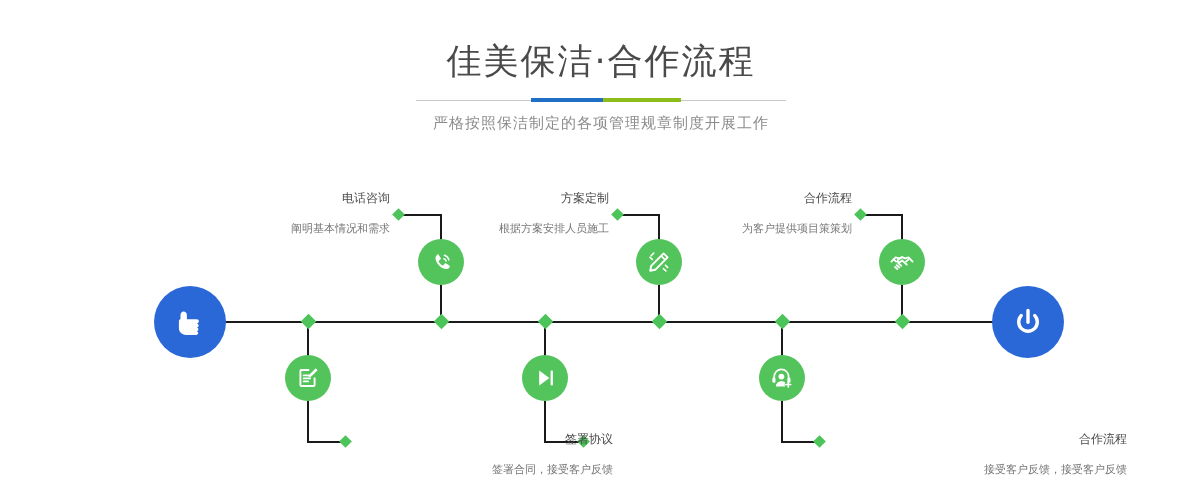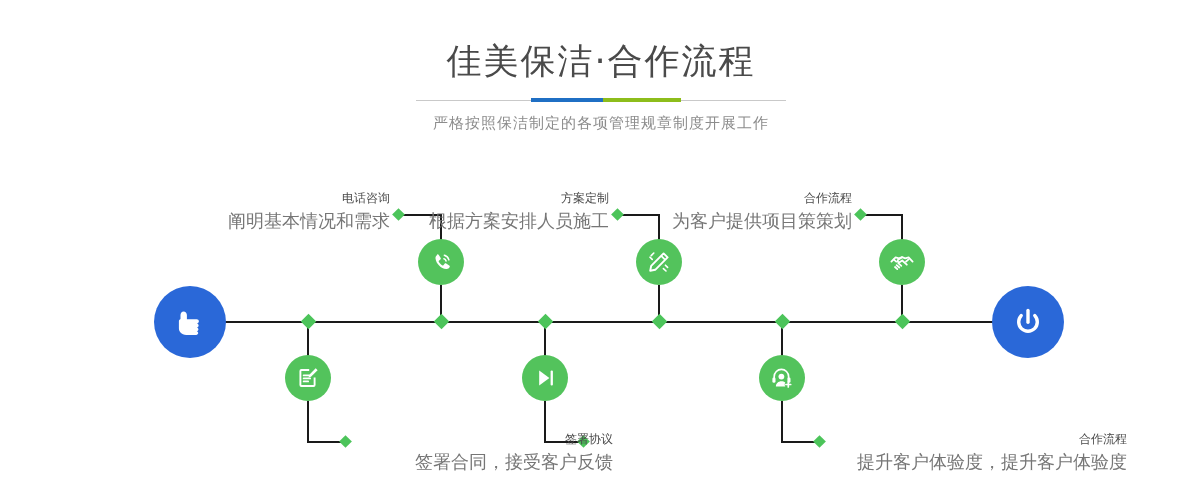--- a/index.html
+++ b/index.html
@@ -88,24 +88,24 @@
 
   
   .label-block{position:absolute;z-index:5;}
   .label-block .lb-title{
     font-size:12px;
     color:#4a4a4a;
     line-height:20px;
     white-space:nowrap;
   }
   .label-block .lb-desc{
-    font-size:18px;
+    font-size:11px;
     color:#767676;
     line-height:20px;
-    margin-top:3px;
+    margin-top:11px;
     white-space:nowrap;
   }
   .label-block.align-right{text-align:right;}
   .label-block.align-left{text-align:right;}
 </style>
 </head>
 <body>
 
 <div id="stage">
 
@@ -245,16 +245,16 @@
       </svg>
     </span>
   </div>
   <div class="vline" style="left:781px;top:322px;height:34px;"></div>
   <div class="vline" style="left:781px;top:401px;height:41px;"></div>
   <div class="hline" style="left:781px;top:441px;width:38px;"></div>
   <div class="diamond sm" style="left:815px;top:437px;"></div>
   <div class="diamond" style="left:777px;top:316px;"></div>
   <div class="label-block align-left" style="left:827px;top:429px;width:300px;">
     <div class="lb-title">合作流程</div>
-    <div class="lb-desc">提升客户体验度，提升客户体验度</div>
+    <div class="lb-desc">接受客户反馈，接受客户反馈</div>
   </div>
 
 </div>
 
 </body></html>

